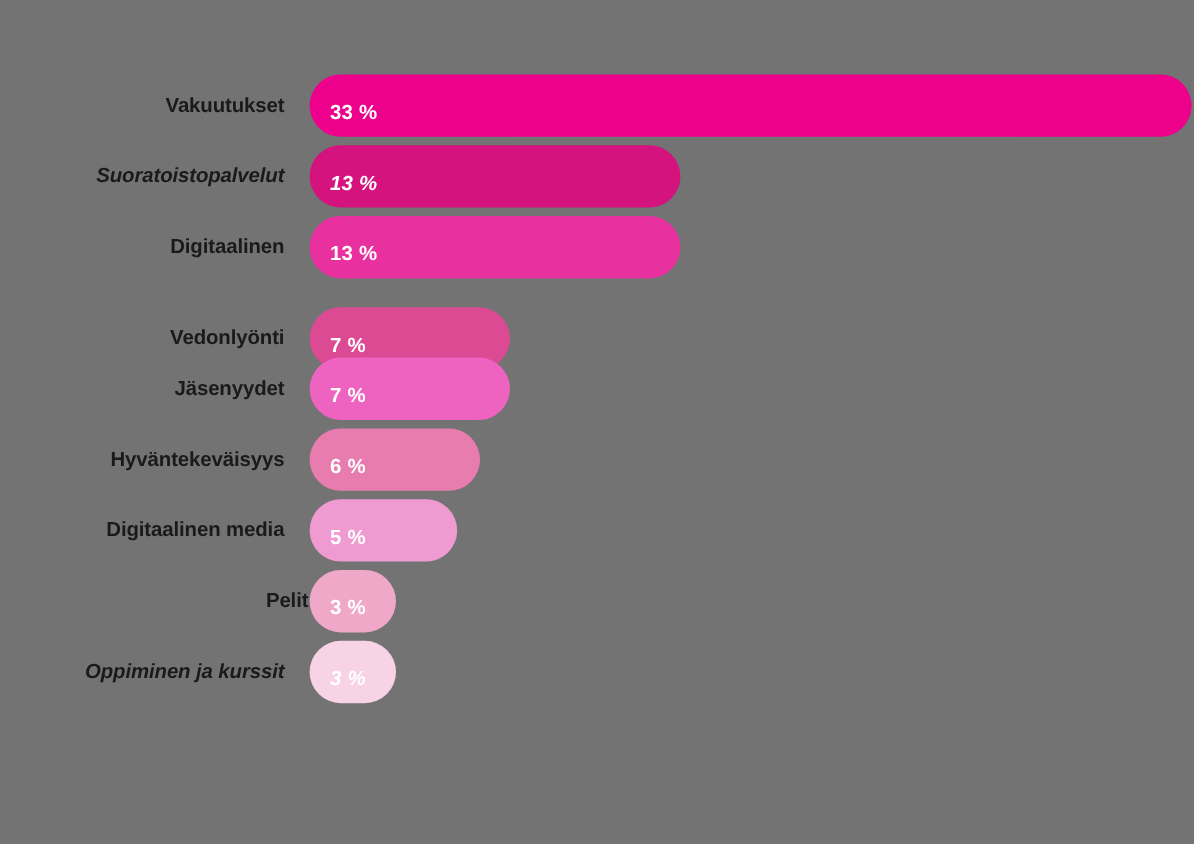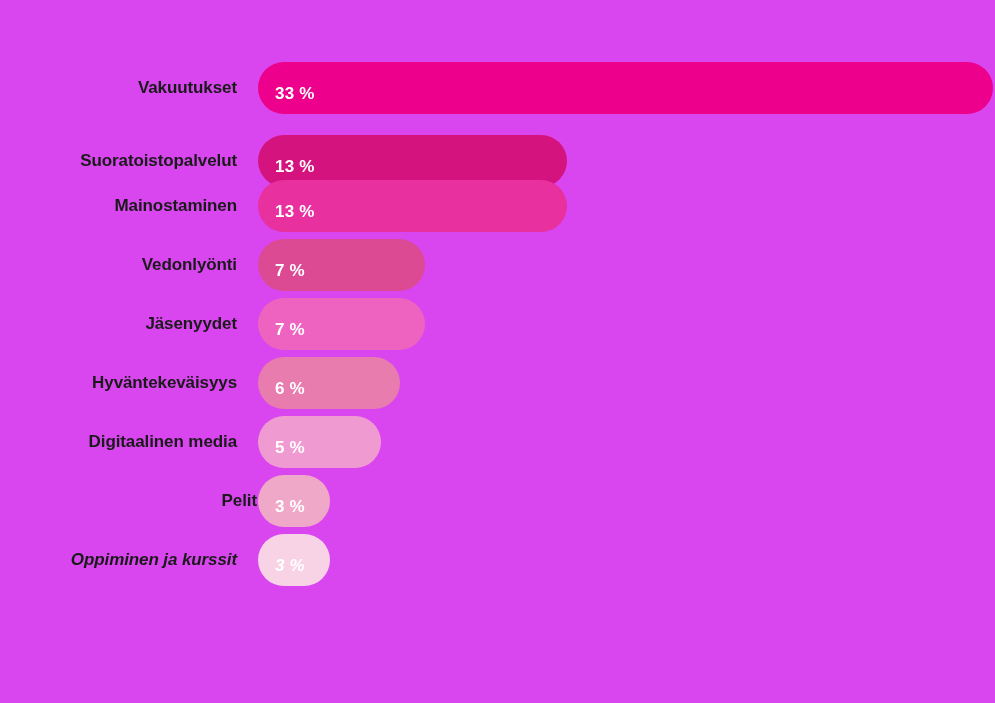--- a/index.html
+++ b/index.html
@@ -65,47 +65,47 @@
     font-size: 17px;
     font-weight: bold;
     color: #ffffff;
     white-space: nowrap;
     letter-spacing: 0.2px;
   }
 </style>
 </head>
 <body style="background: rgb(255, 255, 255);">
 
-<div id="chart-root" style="background: #d946ef;">
+<div id="chart-root" style="background: #737373;">
 
   <div class="bar-row" style="top:62px;">
     <div class="bar-label" style="color: rgb(26, 26, 26);">Vakuutukset</div>
     <div class="bar-track">
       <div class="bar-fill" style="width:735px;background:#EC008C;"></div>
       <div class="bar-value" style="color: rgb(255, 255, 255);">33 %</div>
     </div>
   </div>
 
-  <div class="bar-row" style="top:135px;">
+  <div class="bar-row" style="top:121px;font-style:italic;">
     <div class="bar-label" style="color: rgb(26, 26, 26);">Suoratoistopalvelut</div>
     <div class="bar-track">
       <div class="bar-fill" style="width:309px;background:#D4137E;"></div>
       <div class="bar-value" style="color: rgb(255, 255, 255);">13 %</div>
     </div>
   </div>
 
   <div class="bar-row" style="top:180px;">
-    <div class="bar-label" style="color: rgb(26, 26, 26);">Mainostaminen</div>
+    <div class="bar-label" style="color: rgb(26, 26, 26);">Digitaalinen</div>
     <div class="bar-track">
       <div class="bar-fill" style="width:309px;background:#E8309F;"></div>
       <div class="bar-value" style="color: rgb(255, 255, 255);">13 %</div>
     </div>
   </div>
 
-  <div class="bar-row" style="top:239px;">
+  <div class="bar-row" style="top:256px;">
     <div class="bar-label" style="color: rgb(26, 26, 26);">Vedonlyönti</div>
     <div class="bar-track">
       <div class="bar-fill" style="width:167px;background:#DC4A94;"></div>
       <div class="bar-value" style="color: rgb(255, 255, 255);">7 %</div>
     </div>
   </div>
 
   <div class="bar-row" style="top:298px;padding-left:43px;">
     <div class="bar-label" style="color: rgb(26, 26, 26);">Jäsenyydet</div>
     <div class="bar-track">

